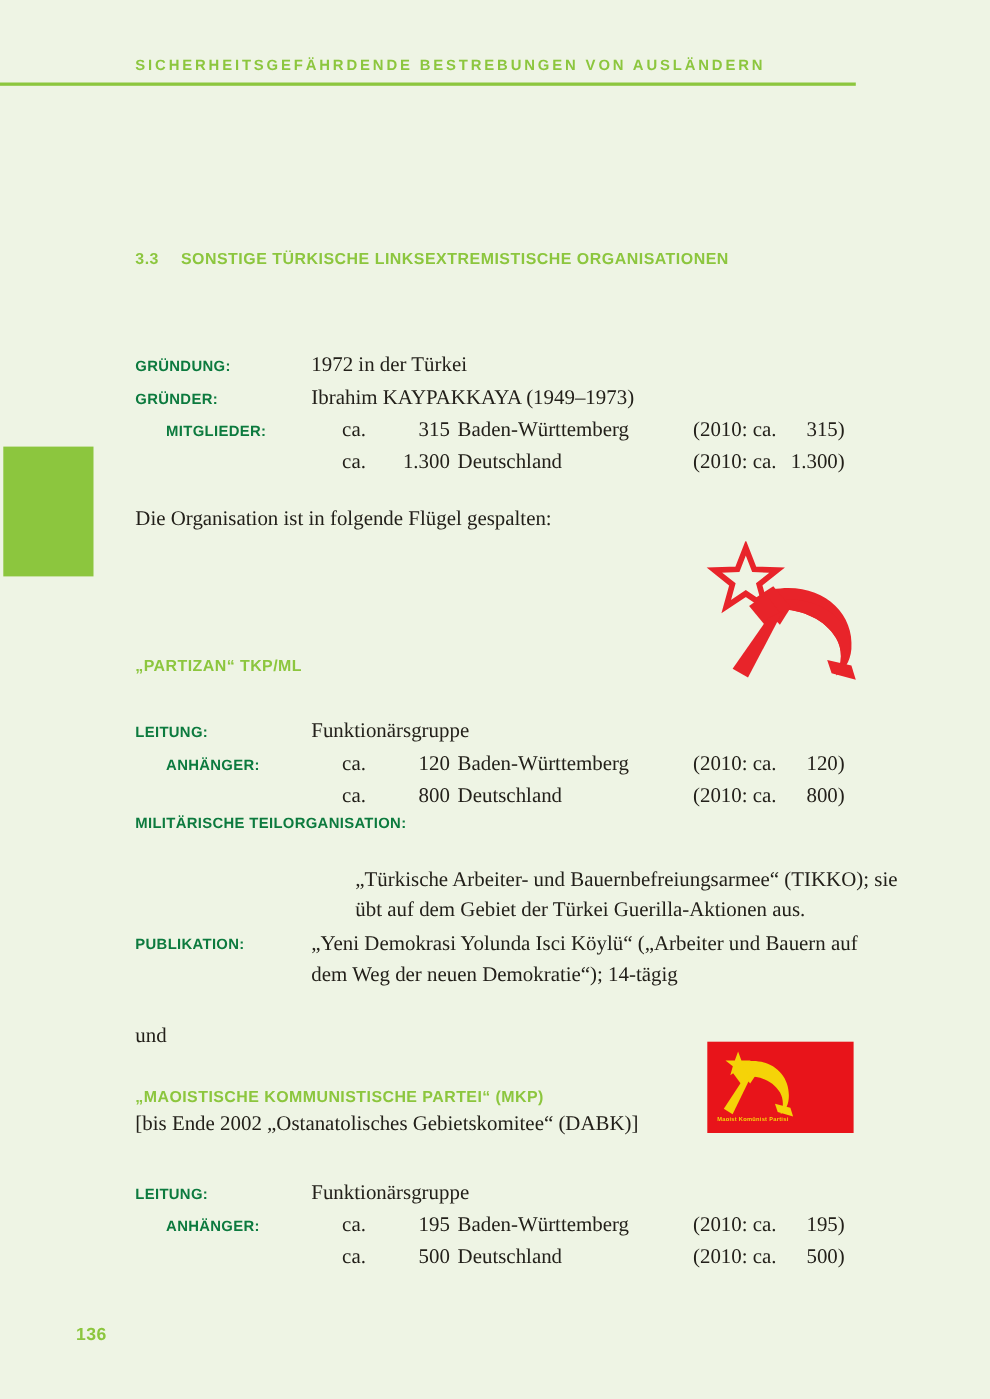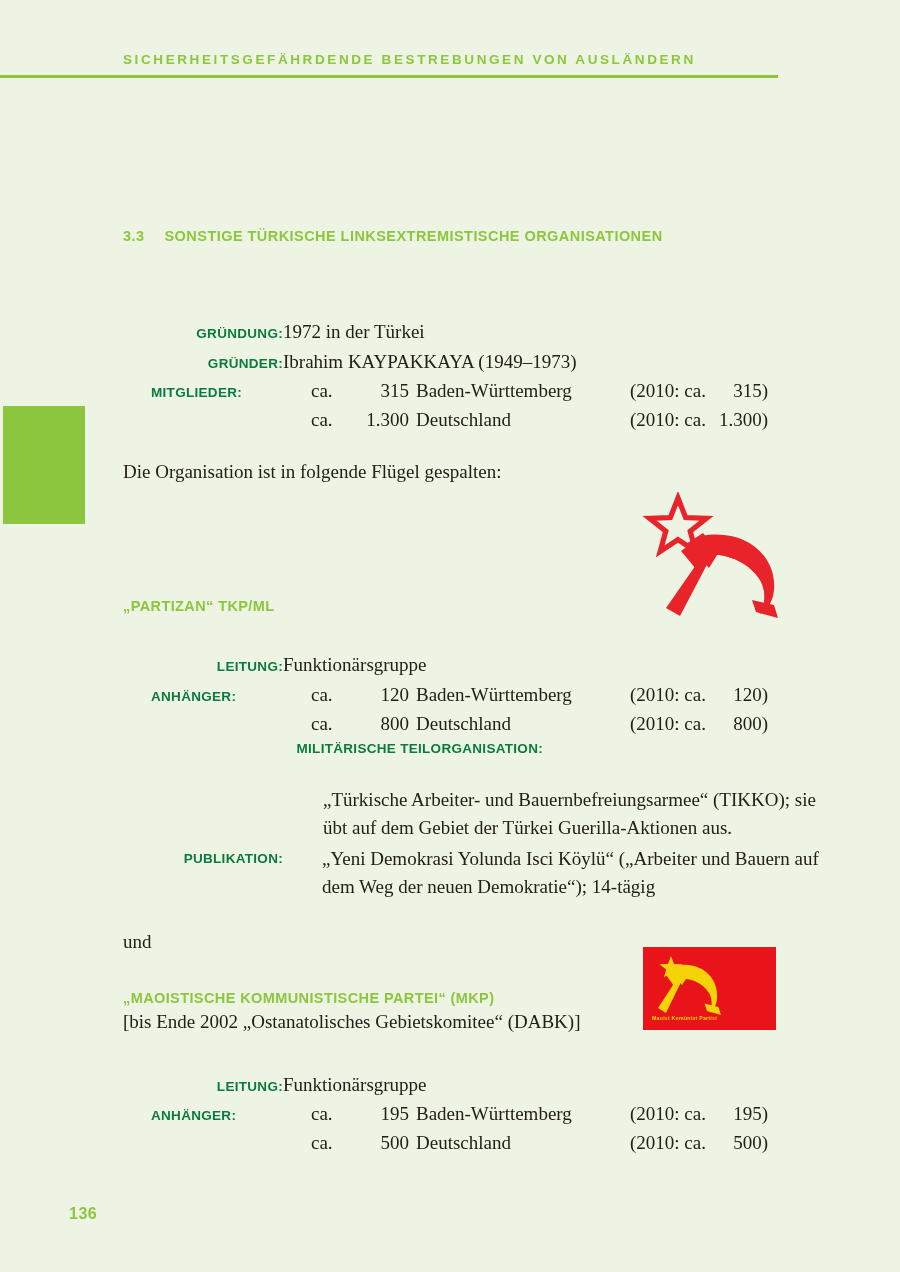--- a/index.html
+++ b/index.html
@@ -93,21 +93,20 @@
     color: #23201a;
     white-space: nowrap;
   }
 
   
   .defrow {
     position: absolute;
     display: flex;
     align-items: baseline;
     width: 670px;
-    text-align: right;
   }
   .deflabel {
     font-family: "Liberation Sans", sans-serif;
     font-weight: bold;
     font-size: 13.5px;
     letter-spacing: 0.3px;
     color: #0c7a3e;
     width: 160px;
     flex: 0 0 160px;
     white-space: nowrap;
@@ -281,21 +280,21 @@
   </div>
 
   <div class="defrow" style="top:741px;">
     <div class="deflabel wide">MILITÄRISCHE TEILORGANISATION:</div>
   </div>
   <div class="para-block" style="top:786px;margin-left:40px;">„Türkische Arbeiter- und Bauernbefreiungsarmee“ (TIKKO); sie übt auf dem Gebiet der Türkei Guerilla-Aktionen aus.</div>
 
   <div class="defrow" style="top:851px;">
     <div class="deflabel">PUBLIKATION:</div>
   </div>
-  <div class="para-block" style="top:845px;margin-left:39px;">„Yeni Demokrasi Yolunda Isci Köylü“ („Arbeiter und Bauern auf dem Weg der neuen Demokratie“); 14-tägig</div>
+  <div class="para-block" style="top:845px;">„Yeni Demokrasi Yolunda Isci Köylü“ („Arbeiter und Bauern auf dem Weg der neuen Demokratie“); 14-tägig</div>
 
   <div class="body-line" style="top:931px;left:0;">und</div>
 
   <div class="h-wing" style="top:990px;left:0;">„MAOISTISCHE KOMMUNISTISCHE PARTEI“ (MKP)</div>
   <div class="body-line" style="top:1011px;left:0;">[bis Ende 2002 „Ostanatolisches Gebietskomitee“ (DABK)]</div>
 
   <div class="defrow" style="top:1074px;">
     <div class="deflabel">LEITUNG:</div>
     <div class="defvalue">Funktionärsgruppe</div>
   </div>

